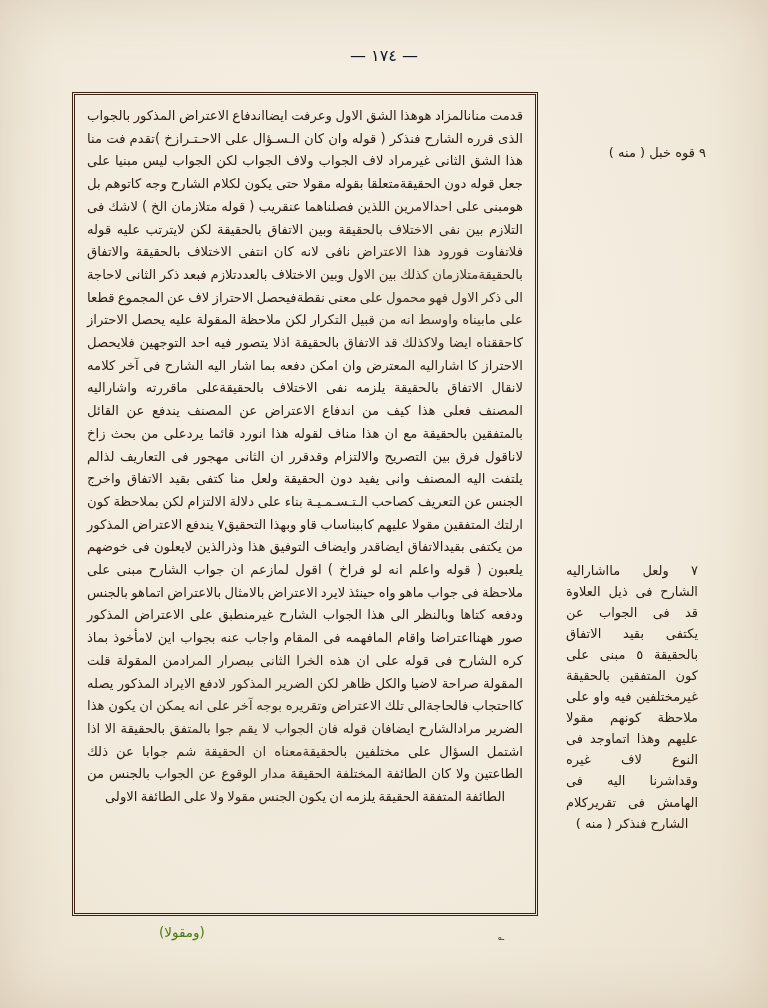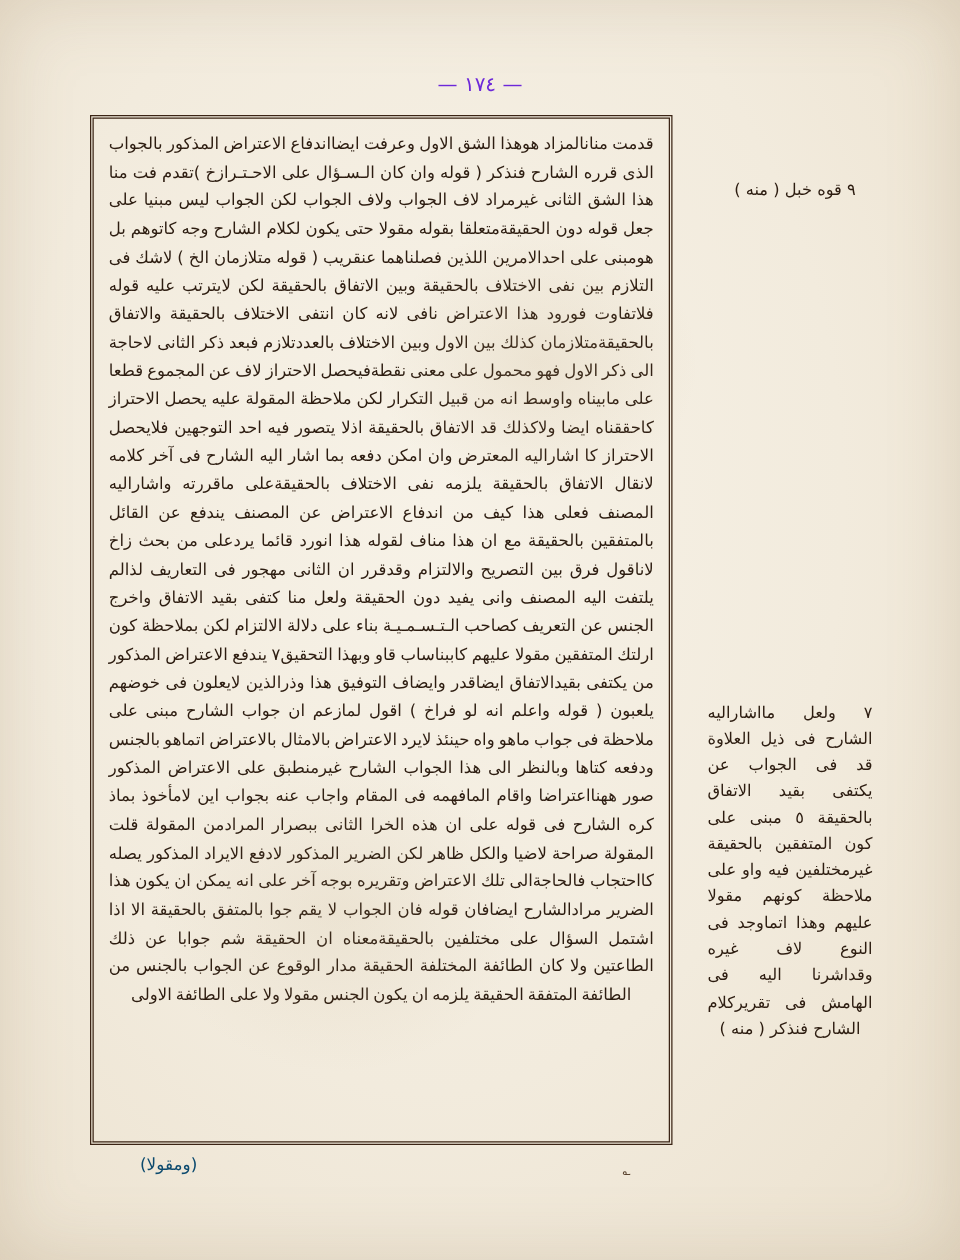--- a/index.html
+++ b/index.html
@@ -19,27 +19,27 @@
   
   .paper {
     position: absolute;
     inset: 0;
     background:
       radial-gradient(ellipse at 45% 40%, #f7f2e7 0%, #f2ebdd 55%, #eee5d4 80%, #e9dfcc 100%);
   }
 
   .page-number {
     position: absolute;
-    top: 58px;
+    top: 46px;
     left: 0;
     right: 0;
     text-align: center;
     font-size: 16px;
     letter-spacing: 2px;
-    color: #6d28d9;
+    color: #0f172a;
     direction: rtl;
   }
 
   
   .frame {
     position: absolute;
     top: 92px;
     left: 72px;
     width: 466px;
     height: 824px;
@@ -60,21 +60,21 @@
     letter-spacing: -0.2px;
   }
   .frame-inner p {
     margin: 0;
   }
 
   
   .margin-note {
     position: absolute;
     direction: rtl;
-    text-align: center;
+    text-align: right;
     color: #2c1c10;
     font-size: 13px;
     line-height: 1.62;
   }
   .note-top {
     top: 142px;
     left: 566px;
     width: 140px;
   }
   .note-bottom {
@@ -85,23 +85,23 @@
     text-align-last: center;
     margin-top: 12px;
   }
 
   .catchword {
     position: absolute;
     top: 924px;
     left: 112px;
     width: 140px;
     direction: rtl;
-    text-align: left;
+    text-align: center;
     font-size: 13.5px;
-    color: #0c4a6e;
+    color: #4d7c0f;
   }
 
   .tail-mark {
     position: absolute;
     top: 930px;
     left: 498px;
     font-size: 11px;
     color: #5a4430;
   }
 

